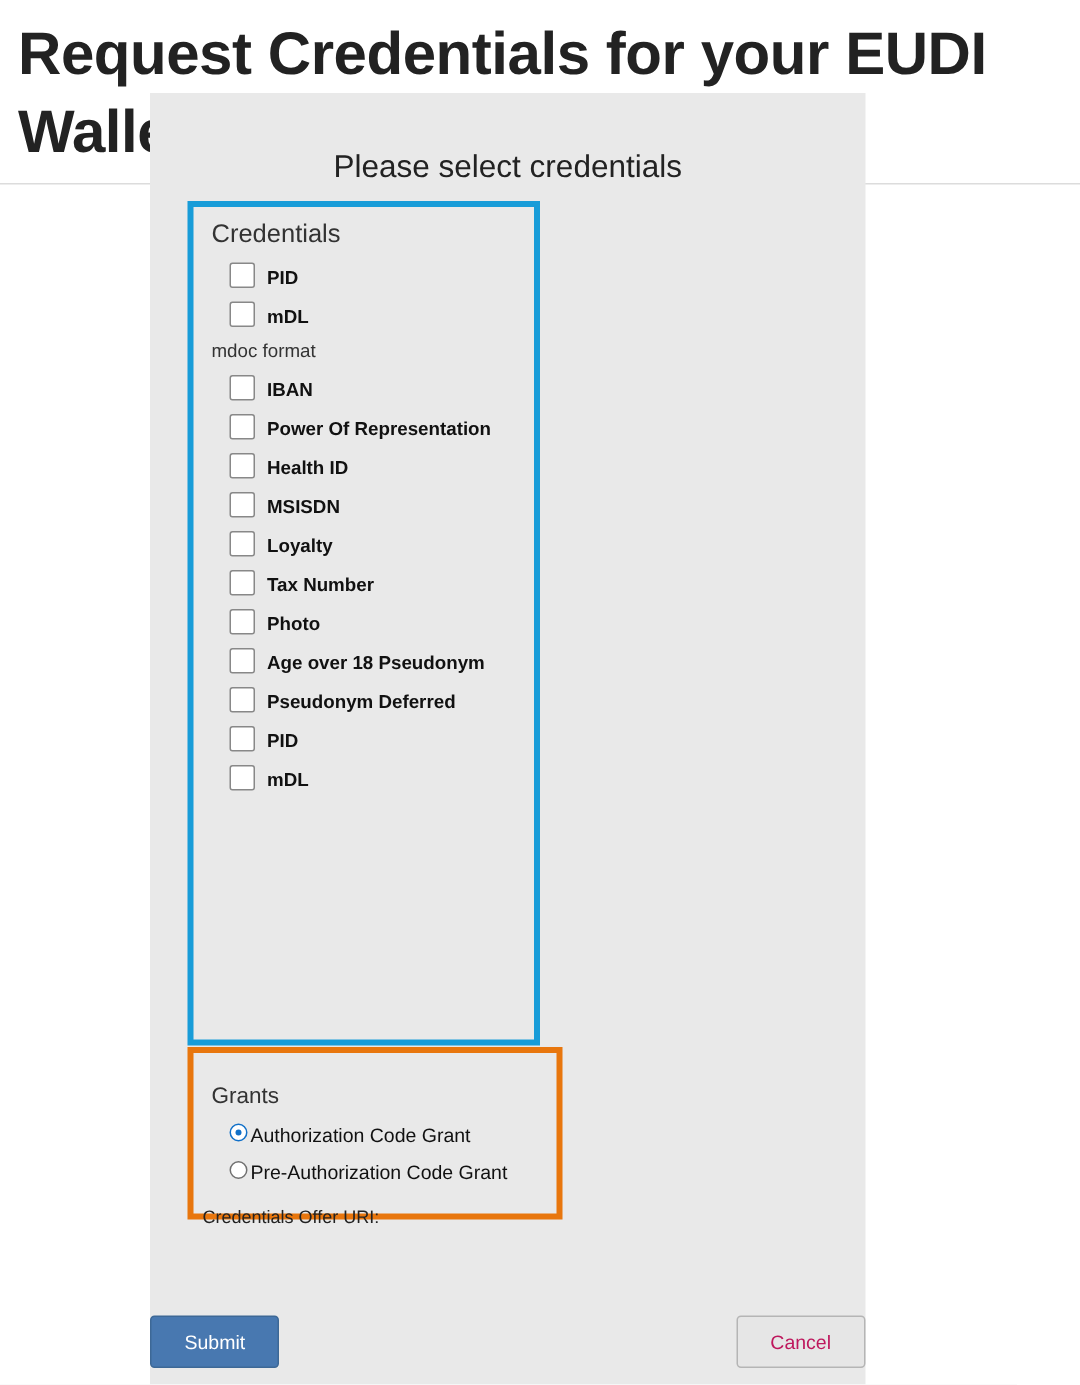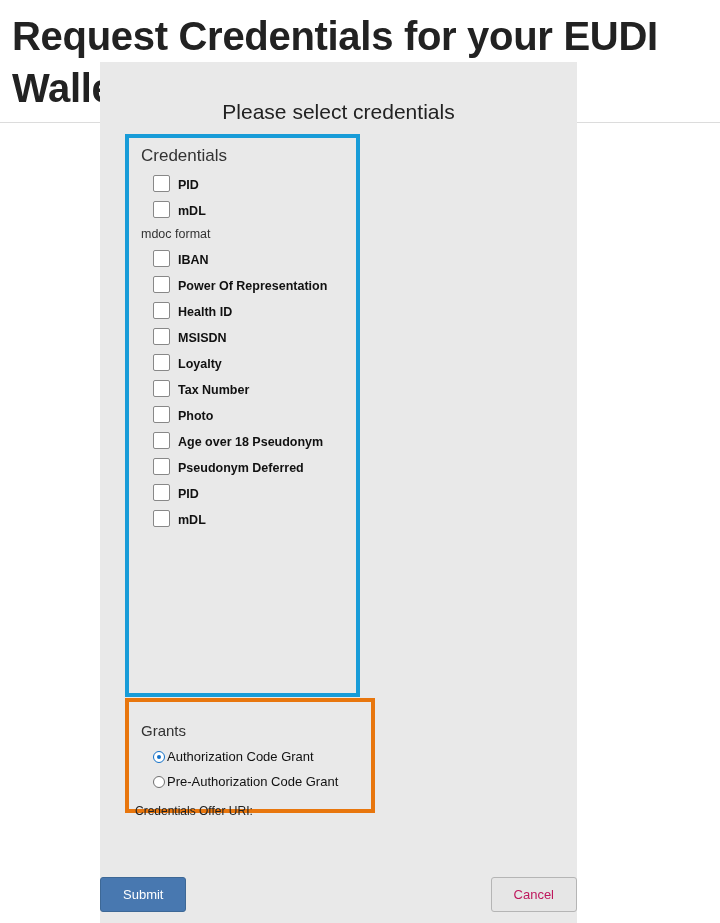--- a/index.html
+++ b/index.html
@@ -95,21 +95,21 @@
     box-sizing: border-box;
     padding: 4px 10px 10px 10px;
   }
   .grants-legend {
     font-size: 15px;
     color: #333333;
     margin: 16px 0 6px 2px;
   }
   .radio-row {
     display: flex;
-    align-items: center;
+    align-items: flex-start;
     margin: 10px 0 10px 14px;
   }
   .radio-row input[type="radio"] {
     width: 12px;
     height: 12px;
     margin: 0 2px 0 0;
     appearance: none;
     -webkit-appearance: none;
     border: 1px solid #707070;
     background: #ffffff;

